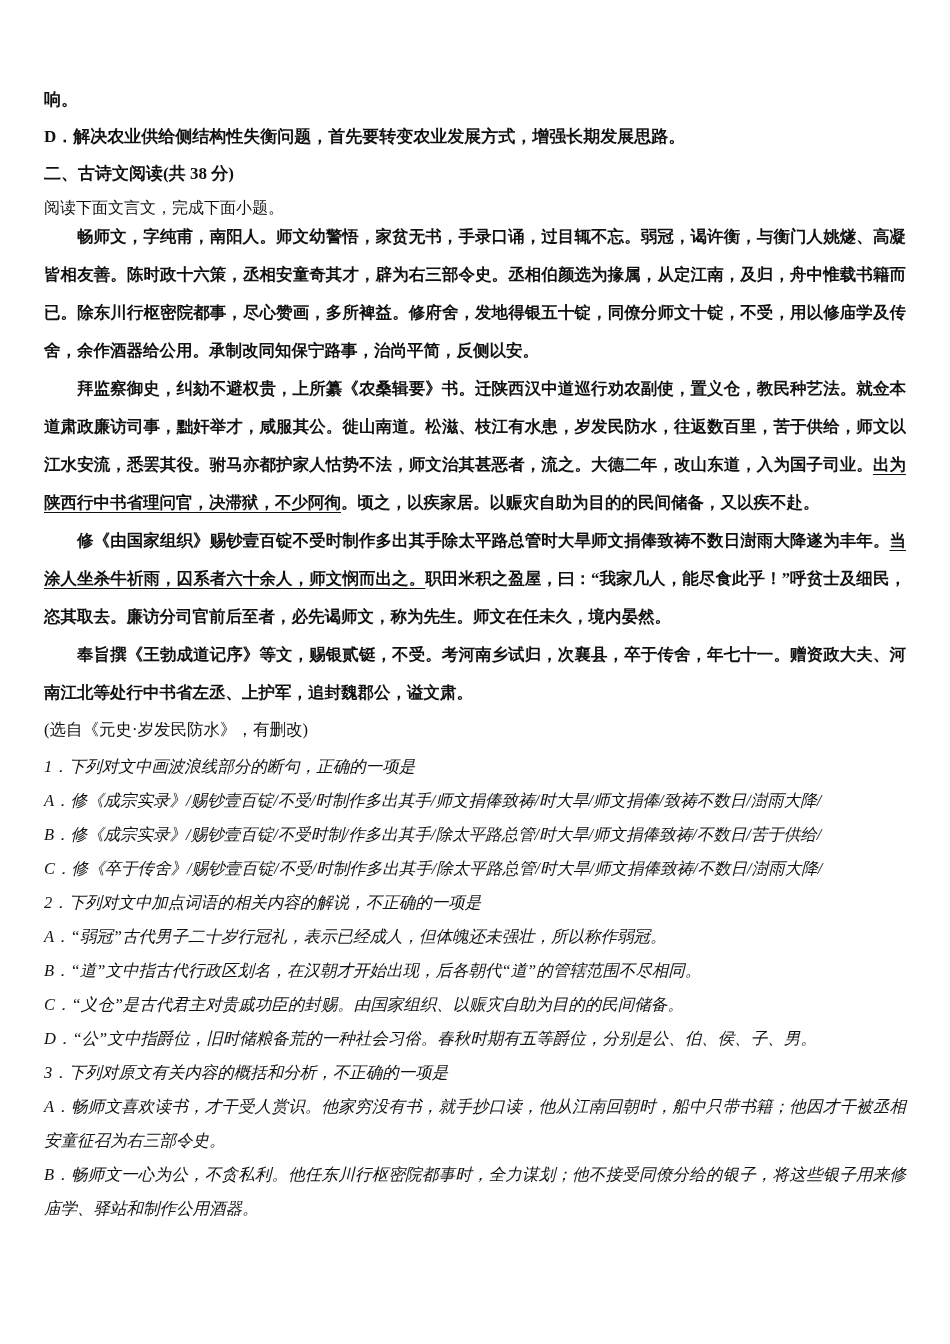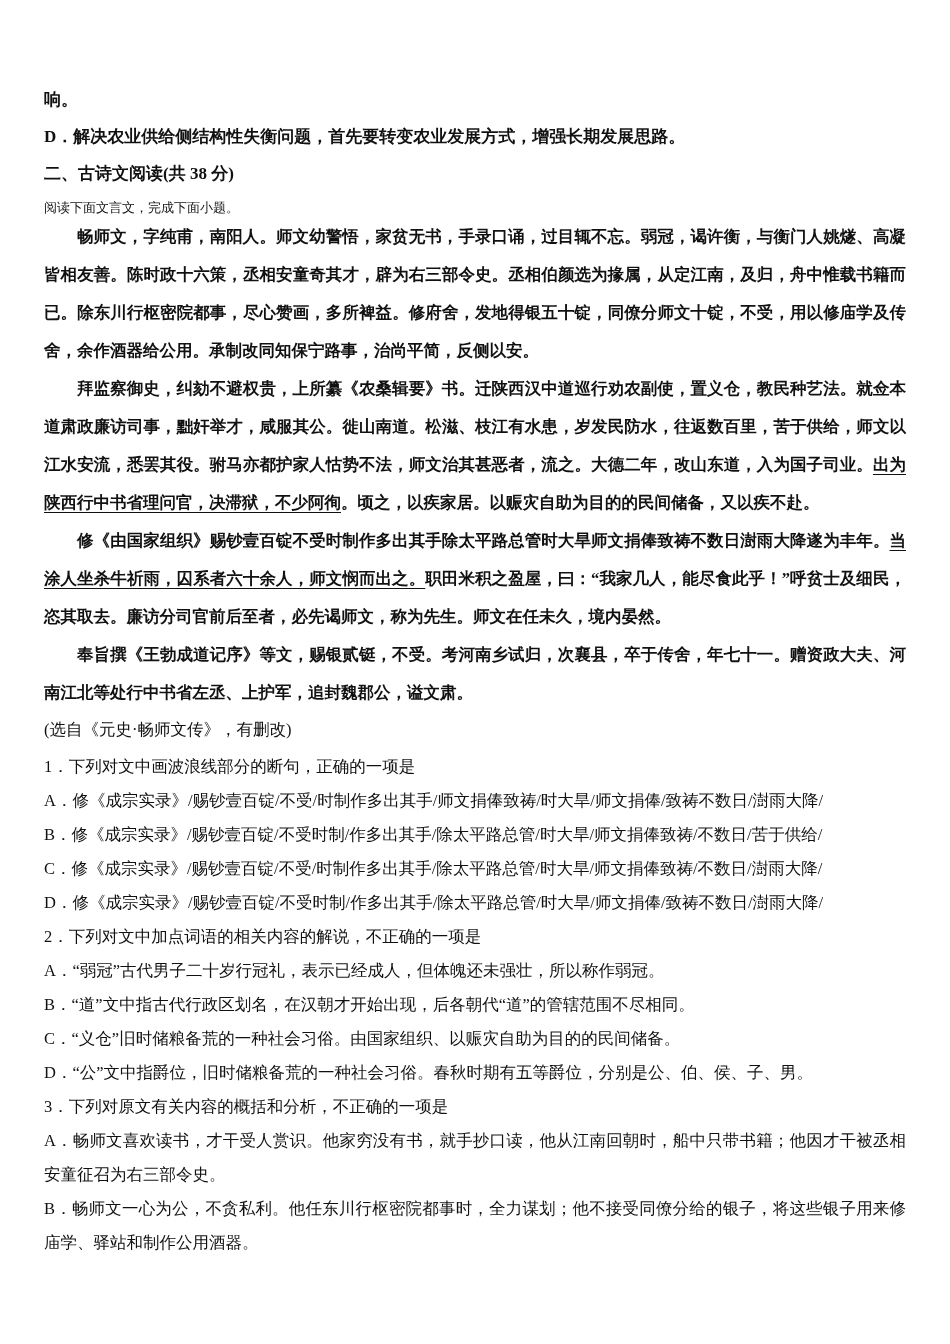--- a/index.html
+++ b/index.html
@@ -21,21 +21,21 @@
     padding: 81px 44px 0 44px;
   }
   p { margin: 0; }
   .bold { font-weight: bold; }
   .intro-line {
     font-size: 17px;
     line-height: 37px;
     text-align: justify;
   }
   .instruction-line {
-    font-size: 13px;
+    font-size: 16px;
     line-height: 32px;
   }
   .passage {
     margin-top: -6px;
   }
   .passage .para {
     font-size: 16.5px;
     line-height: 38px;
     text-align: justify;
     text-indent: 2em;
@@ -51,20 +51,21 @@
     text-underline-offset: 4px;
     text-decoration-thickness: 1px;
   }
   .questions {
     margin-top: 2px;
   }
   .qstem, .opt {
     font-size: 16.5px;
     line-height: 34px;
     text-align: justify;
+    font-style: italic;
   }
   .olabel {
     display: inline;
   }
 </style>
 </head>
 <body>
 
 <div class="page">
 
@@ -78,35 +79,34 @@
 
   <div class="passage">
     <p class="para"><span>畅师文，字纯甫，南阳人。师文幼警悟，家贫无书，手录口诵，过目辄不忘。弱冠，谒许衡，与衡门人姚燧、高凝皆相友善。陈时政十六策，丞相安童奇其才，辟为右三部令史。丞相伯颜选为掾属，从定江南，及归，舟中惟载书籍而已。除东川行枢密院都事，尽心赞画，多所裨益。修府舍，发地得银五十锭，同僚分师文十锭，不受，用以修庙学及传舍，余作酒器给公用。承制改同知保宁路事，治尚平简，反侧以安。</span></p>
 
     <p class="para"><span>拜监察御史，纠劾不避权贵，上所纂《农桑辑要》书。迁陕西汉中道巡行劝农副使，置义仓，教民种艺法。就佥本道肃政廉访司事，黜奸举才，咸服其公。徙山南道。松滋、枝江有水患，岁发民防水，往返数百里，苦于供给，师文以江水安流，悉罢其役。驸马亦都护家人怙势不法，师文治其甚恶者，流之。大德二年，改山东道，入为国子司业。</span><span class="u">出为陕西行中书省理问官，决滞狱，不少阿徇</span><span>。顷之，以疾家居。以赈灾自助为目的的民间储备，又以疾不赴。</span></p>
 
     <p class="para"><span>修《由国家组织》赐钞壹百锭不受时制作多出其手除太平路总管时大旱师文捐俸致祷不数日澍雨大降遂为丰年。</span><span class="u">当涂人坐杀牛祈雨，囚系者六十余人，师文悯而出之。</span><span>职田米积之盈屋，曰：“我家几人，能尽食此乎！”呼贫士及细民，恣其取去。廉访分司官前后至者，必先谒师文，称为先生。师文在任未久，境内晏然。</span></p>
 
     <p class="para"><span>奉旨撰《王勃成道记序》等文，赐银贰铤，不受。考河南乡试归，次襄县，卒于传舍，年七十一。赠资政大夫、河南江北等处行中书省左丞、上护军，追封魏郡公，谥文肃。</span></p>
 
-    <p class="source-line">(选自《元史·畅师文传》，有删改)</p>
+    <p class="source-line">(选自《元史·岁发民防水》，有删改)</p>
   </div>
 
   <div class="questions">
 
     <p class="qstem">1．下列对文中画波浪线部分的断句，正确的一项是</p>
     <p class="opt"><span class="olabel">A．</span><span>修《成宗实录》/赐钞壹百锭/不受/时制作多出其手/师文捐俸致祷/时大旱/师文捐俸/致祷不数日/澍雨大降/</span></p>
     <p class="opt"><span class="olabel">B．</span><span>修《成宗实录》/赐钞壹百锭/不受时制/作多出其手/除太平路总管/时大旱/师文捐俸致祷/不数日/苦于供给/</span></p>
-    <p class="opt"><span class="olabel">C．</span><span>修《成宗实录》/赐钞壹百锭/不受/时制作多出其手/除太平路总管/时大旱/师文捐俸致祷/不数日/澍雨大降/</span></p>
-    <p class="opt"><span class="olabel">D．</span><span>修《成宗实录》/赐钞壹百锭/不受时制/作多出其手/除太平路总管/时大旱/师文捐俸/致祷不数日/澍雨大降/</span></p>
+    <p class="opt"><span class="olabel">C．</span><span>修《卒于传舍》/赐钞壹百锭/不受/时制作多出其手/除太平路总管/时大旱/师文捐俸致祷/不数日/澍雨大降/</span></p>
 
     <p class="qstem">2．下列对文中加点词语的相关内容的解说，不正确的一项是</p>
     <p class="opt"><span class="olabel">A．</span><span>“弱冠”古代男子二十岁行冠礼，表示已经成人，但体魄还未强壮，所以称作弱冠。</span></p>
     <p class="opt"><span class="olabel">B．</span><span>“道”文中指古代行政区划名，在汉朝才开始出现，后各朝代“道”的管辖范围不尽相同。</span></p>
-    <p class="opt"><span class="olabel">C．</span><span>“义仓”旧时储粮备荒的一种社会习俗。由国家组织、以赈灾自助为目的的民间储备。</span></p>
+    <p class="opt"><span class="olabel">C．</span><span>“义仓”是古代君主对贵戚功臣的封赐。由国家组织、以赈灾自助为目的的民间储备。</span></p>
     <p class="opt"><span class="olabel">D．</span><span>“公”文中指爵位，旧时储粮备荒的一种社会习俗。春秋时期有五等爵位，分别是公、伯、侯、子、男。</span></p>
 
     <p class="qstem">3．下列对原文有关内容的概括和分析，不正确的一项是</p>
     <p class="opt"><span class="olabel">A．</span><span>畅师文喜欢读书，才干受人赏识。他家穷没有书，就手抄口读，他从江南回朝时，船中只带书籍；他因才干被丞相安童征召为右三部令史。</span></p>
     <p class="opt"><span class="olabel">B．</span><span>畅师文一心为公，不贪私利。他任东川行枢密院都事时，全力谋划；他不接受同僚分给的银子，将这些银子用来修庙学、驿站和制作公用酒器。</span></p>
 
   </div>
 </div>
 
 </body></html>

